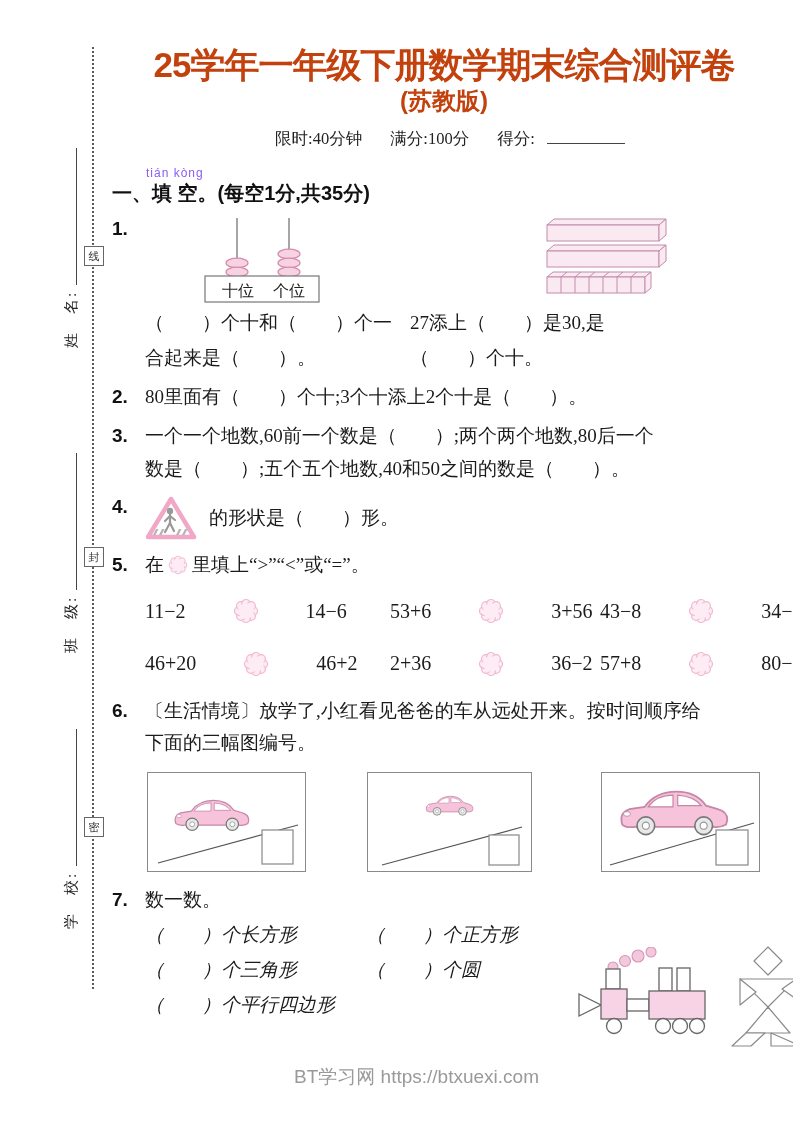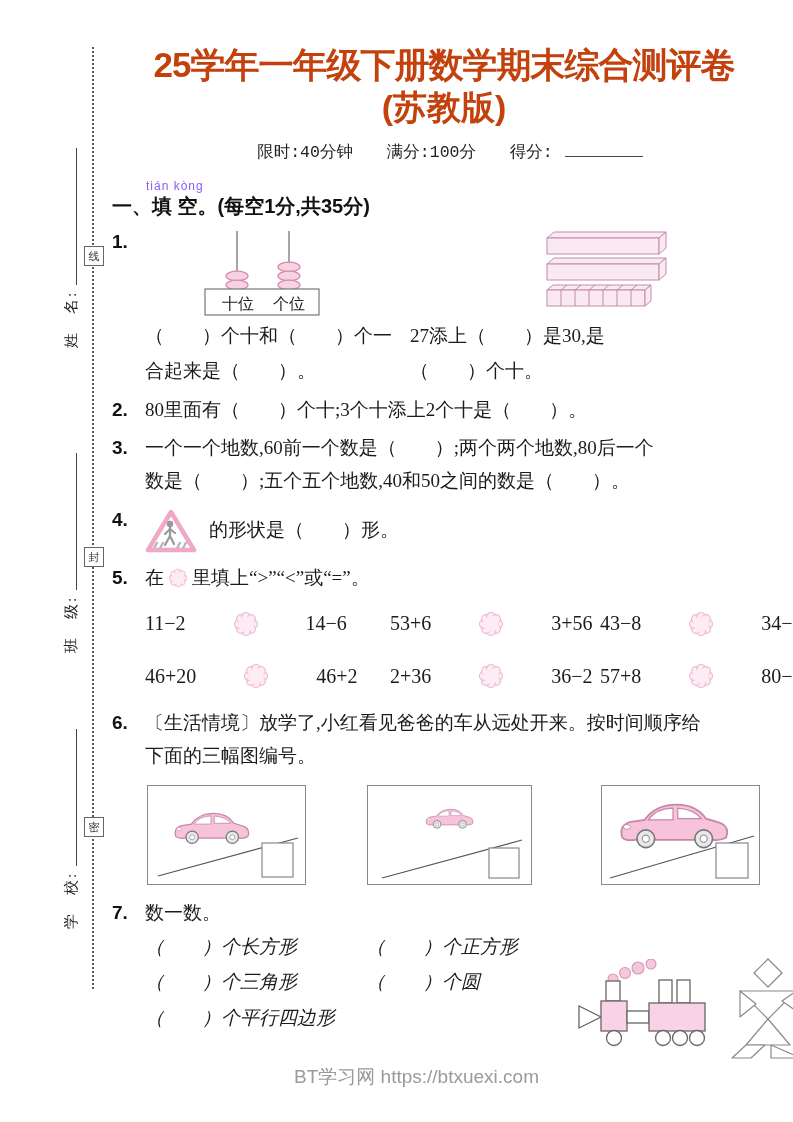--- a/index.html
+++ b/index.html
@@ -18,22 +18,22 @@
   .side-field .write-line{flex:1;border-bottom:1.5px solid #444;margin-left:6px;margin-bottom:4px;height:1px;}
   .seal-box{
     position:absolute;width:18px;height:18px;border:1px solid #666;background:#fff;
     font-size:11px;line-height:18px;text-align:center;color:#333;z-index:2;
     font-family:"Liberation Serif", serif;
   }
   
   .content{position:absolute;left:112px;top:0;width:664px;}
   .titles{margin-top:44px;text-align:center;font-family:"Liberation Sans", sans-serif;font-weight:700;color:#c2410c;}
   .title-l1{font-size:35px;line-height:1.2;letter-spacing:-1px;}
-  .title-l2{font-size:34px;line-height:1.25;}
-  .info-line{margin-top:12px;text-align:center;font-size:16.5px;color:#222;font-family:Liberation Mono, monospace;}
+  .title-l2{font-size:24px;line-height:1.25;}
+  .info-line{margin-top:12px;text-align:center;font-size:16.5px;color:#222;}
   .info-line .seg{margin:0 12px;}
   .score-line{display:inline-block;width:78px;border-bottom:1.5px solid #444;height:14px;vertical-align:baseline;}
   .sec-head{margin-top:30px;position:relative;font-family:"Liberation Sans", sans-serif;font-weight:700;font-size:20px;color:#111;}
   .pinyin{position:absolute;top:-14px;left:34px;font-weight:400;font-size:12px;letter-spacing:1px;color:#8b5cf6;font-family:"Liberation Sans", sans-serif;}
   .q{display:flex;margin-top:6px;font-size:19px;line-height:1.72;}
   .qnum{width:33px;flex:0 0 33px;font-family:"Liberation Sans", sans-serif;font-weight:700;font-size:19px;color:#111;}
   .qbody{flex:1;}
   .block-line{display:block;}
   
   .q1-figs{display:flex;align-items:flex-start;margin-top:2px;}

